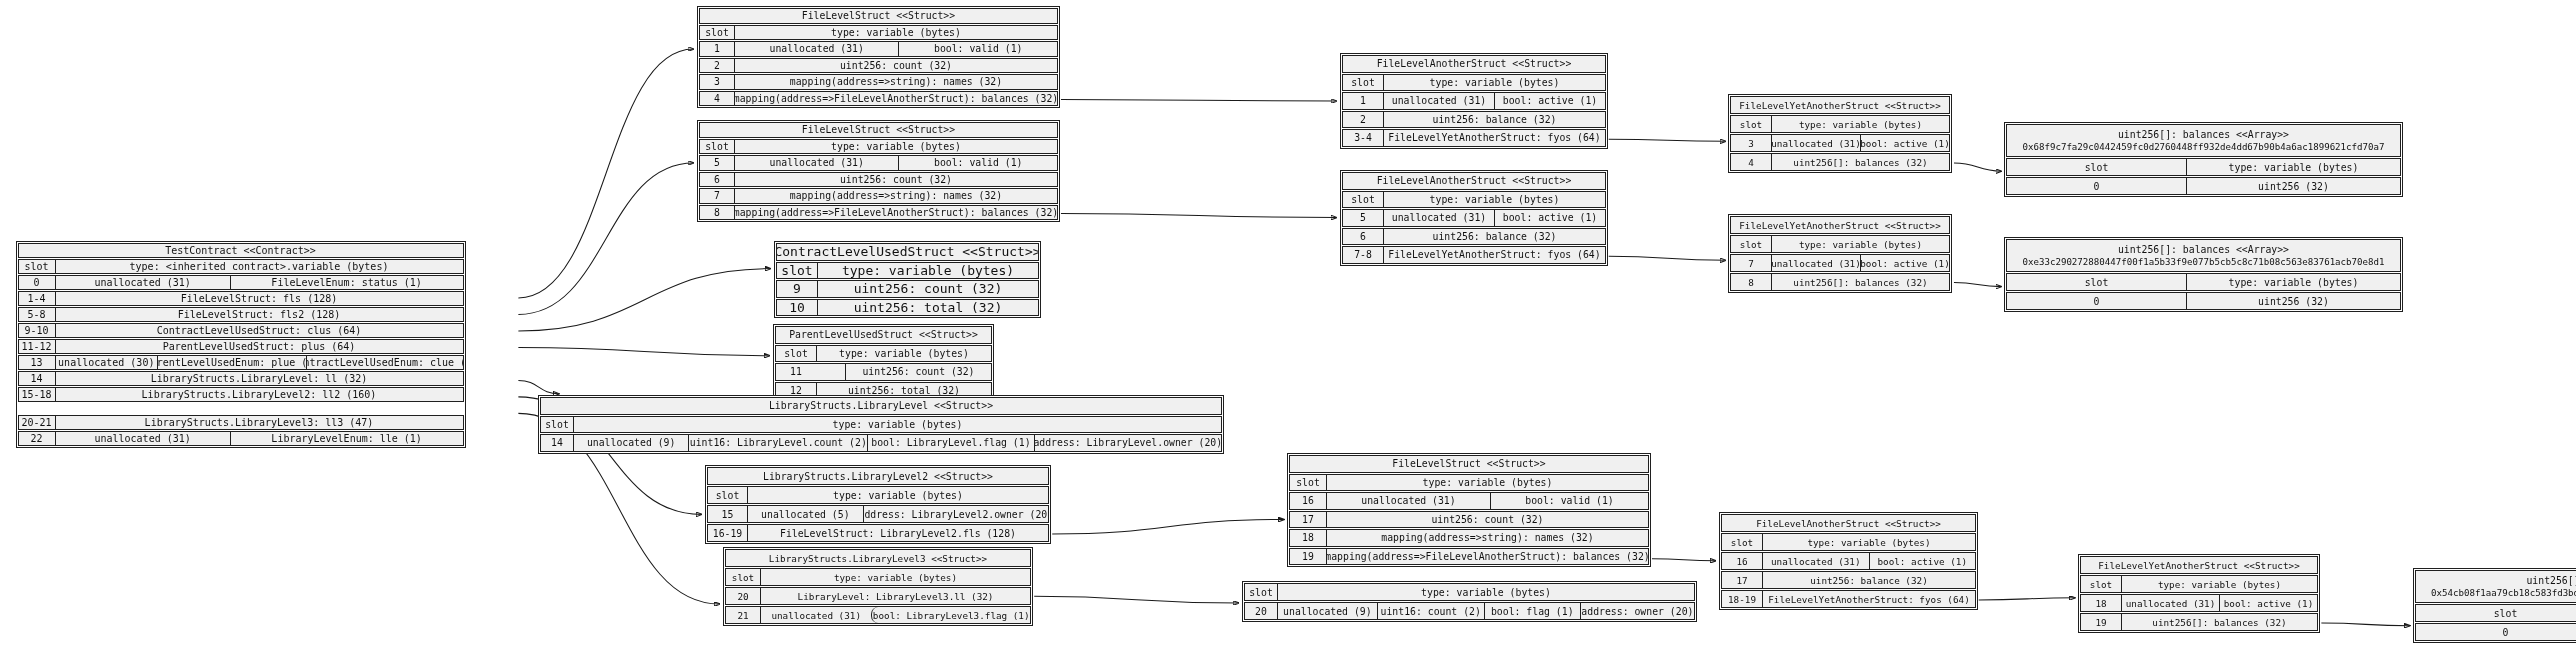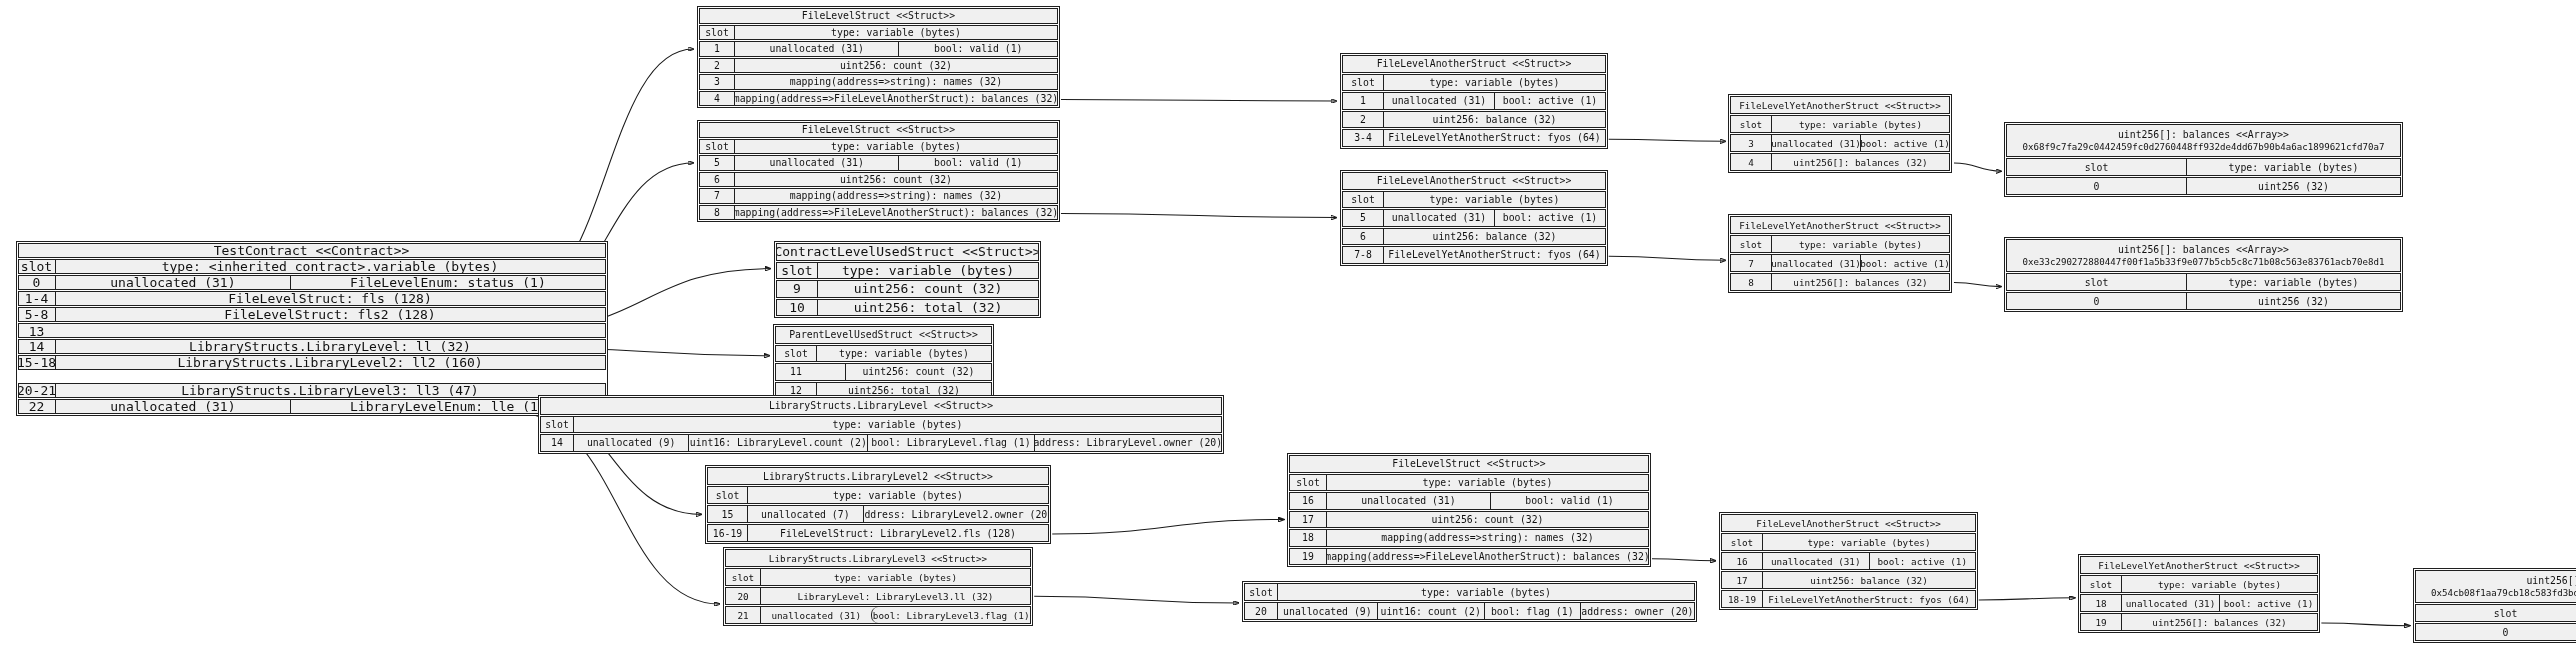--- a/index.html
+++ b/index.html
@@ -43,40 +43,48 @@
       <path d="M3122,497 C3235.5,497 3235.5,505 3349,505" marker-end="url(#arrow)"></path>
       <path d="M3792,316 C3838,316 3838,332 3884,332" marker-end="url(#arrow)"></path>
       <path d="M3792,548 C3838,548 3838,556 3884,556" marker-end="url(#arrow)"></path>
       <path d="M2042,1036 C2267,1036 2267,1008 2492,1008" marker-end="url(#arrow)"></path>
       <path d="M3206,1084 C3268,1084 3268,1088 3330,1088" marker-end="url(#arrow)"></path>
       <path d="M3840,1164 C3933.5,1164 3933.5,1160 4027,1160" marker-end="url(#arrow)"></path>
       <path d="M4505,1209 C4591,1209 4591,1214 4677,1214" marker-end="url(#arrow)"></path>
       <path d="M2007,1157 C2205.5,1157 2205.5,1170 2404,1170" marker-end="url(#arrow)"></path>
     </svg>
   <div id="nodes">
-      <div class="node" style="left: 15.5px; top: 241px; width: 592px; font-size: 13px;">
+      <div class="node" style="left: 15.5px; top: 241px; width: 450px; font-size: 10px;">
         <div class="row title" style="height: 15px;">TestContract &lt;&lt;Contract&gt;&gt;</div>
         <div class="row" style="height: 15px;">
           <div class="cell slot" style="width: 36px;">slot</div>
           <div class="cell" style="flex: 1 1 0%;">type: &lt;inherited contract&gt;.variable (bytes)</div>
         </div>
         <div class="row" style="height: 15px;">
           <div class="cell slot" style="width: 36px;">0</div>
           <div class="cell" style="flex: 26 1 0%;">unallocated (31)</div>
           <div class="cell" style="flex: 35 1 0%;">FileLevelEnum: status (1)</div>
         </div>
         <div class="row" style="height: 15px;">
           <div class="cell slot" style="width: 36px;">1-4</div>
           <div class="cell" style="flex: 36 1 0%;">FileLevelStruct: fls (128)</div>
         </div>
         <div class="row" style="height: 15px;">
           <div class="cell slot" style="width: 36px;">5-8</div>
           <div class="cell" style="flex: 37 1 0%;">FileLevelStruct: fls2 (128)</div>
         </div>
-        <div class="row" style="height: 15px; flex-direction: column;">
+        <div class="row" style="height: 15px;">
+          <div class="cell slot" style="width: 36px;">9-10</div>
+          <div class="cell" style="flex: 44 1 0%;">ContractLevelUsedStruct: clus (64)</div>
+        </div>
+        <div class="row" style="height: 15px;">
+          <div class="cell slot" style="width: 36px;">11-12</div>
+          <div class="cell" style="flex: 42 1 0%;">ParentLevelUsedStruct: plus (64)</div>
+        </div>
+        <div class="row" style="height: 15px;">
           <div class="cell slot" style="width: 36px;">13</div>
           <div class="cell" style="flex: 26 1 0%;">unallocated (30)</div>
           <div class="cell" style="flex: 39 1 0%;">ParentLevelUsedEnum: plue (1)</div>
           <div class="cell" style="flex: 41 1 0%; text-align: right;">ContractLevelUsedEnum: clue (1)</div>
         </div>
         <div class="row" style="height: 15px;">
           <div class="cell slot" style="width: 36px;">14</div>
           <div class="cell" style="flex: 46 1 0%;">LibraryStructs.LibraryLevel: ll (32)</div>
         </div>
         <div class="row" style="height: 15px;">
@@ -286,21 +294,21 @@
         </div>
       </div>
       <div class="node" style="left: 705px; top: 465px; width: 346px; font-size: 9.8px;">
         <div class="row title" style="height: 18px;">LibraryStructs.LibraryLevel2 &lt;&lt;Struct&gt;&gt;</div>
         <div class="row" style="height: 18px;">
           <div class="cell slot" style="width: 39px;">slot</div>
           <div class="cell" style="flex: 1 1 0%;">type: variable (bytes)</div>
         </div>
         <div class="row" style="height: 18px;">
           <div class="cell slot" style="width: 39px;">15</div>
-          <div class="cell" style="flex: 26 1 0%;">unallocated (7)</div>
+          <div class="cell" style="flex: 26 1 0%;">unallocated (5)</div>
           <div class="cell" style="flex: 43 1 0%;">address: LibraryLevel2.owner (20)</div>
         </div>
         <div class="row" style="height: 18px;">
           <div class="cell slot" style="width: 39px;">16-19</div>
           <div class="cell" style="flex: 50 1 0%;">FileLevelStruct: LibraryLevel2.fls (128)</div>
         </div>
       </div>
       <div class="node" style="left: 1287px; top: 453px; width: 364px; font-size: 9.8px;">
         <div class="row title" style="height: 17.5px;">FileLevelStruct &lt;&lt;Struct&gt;&gt;</div>
         <div class="row" style="height: 17.5px;">

